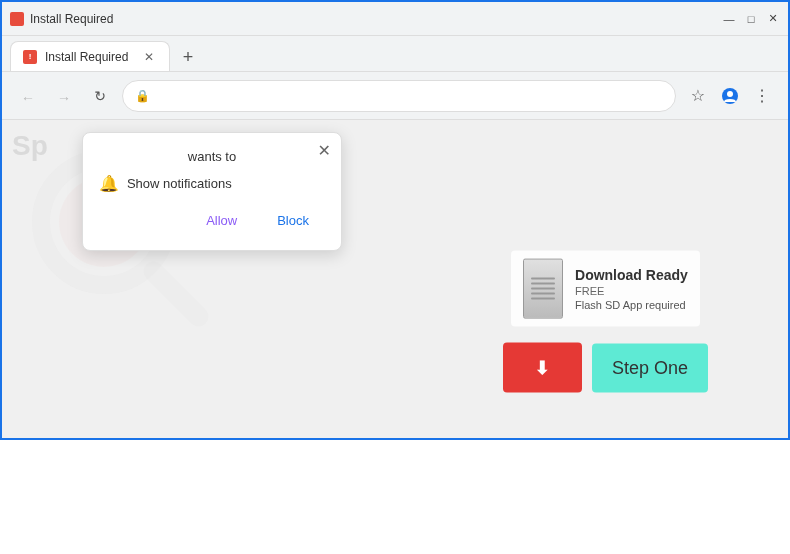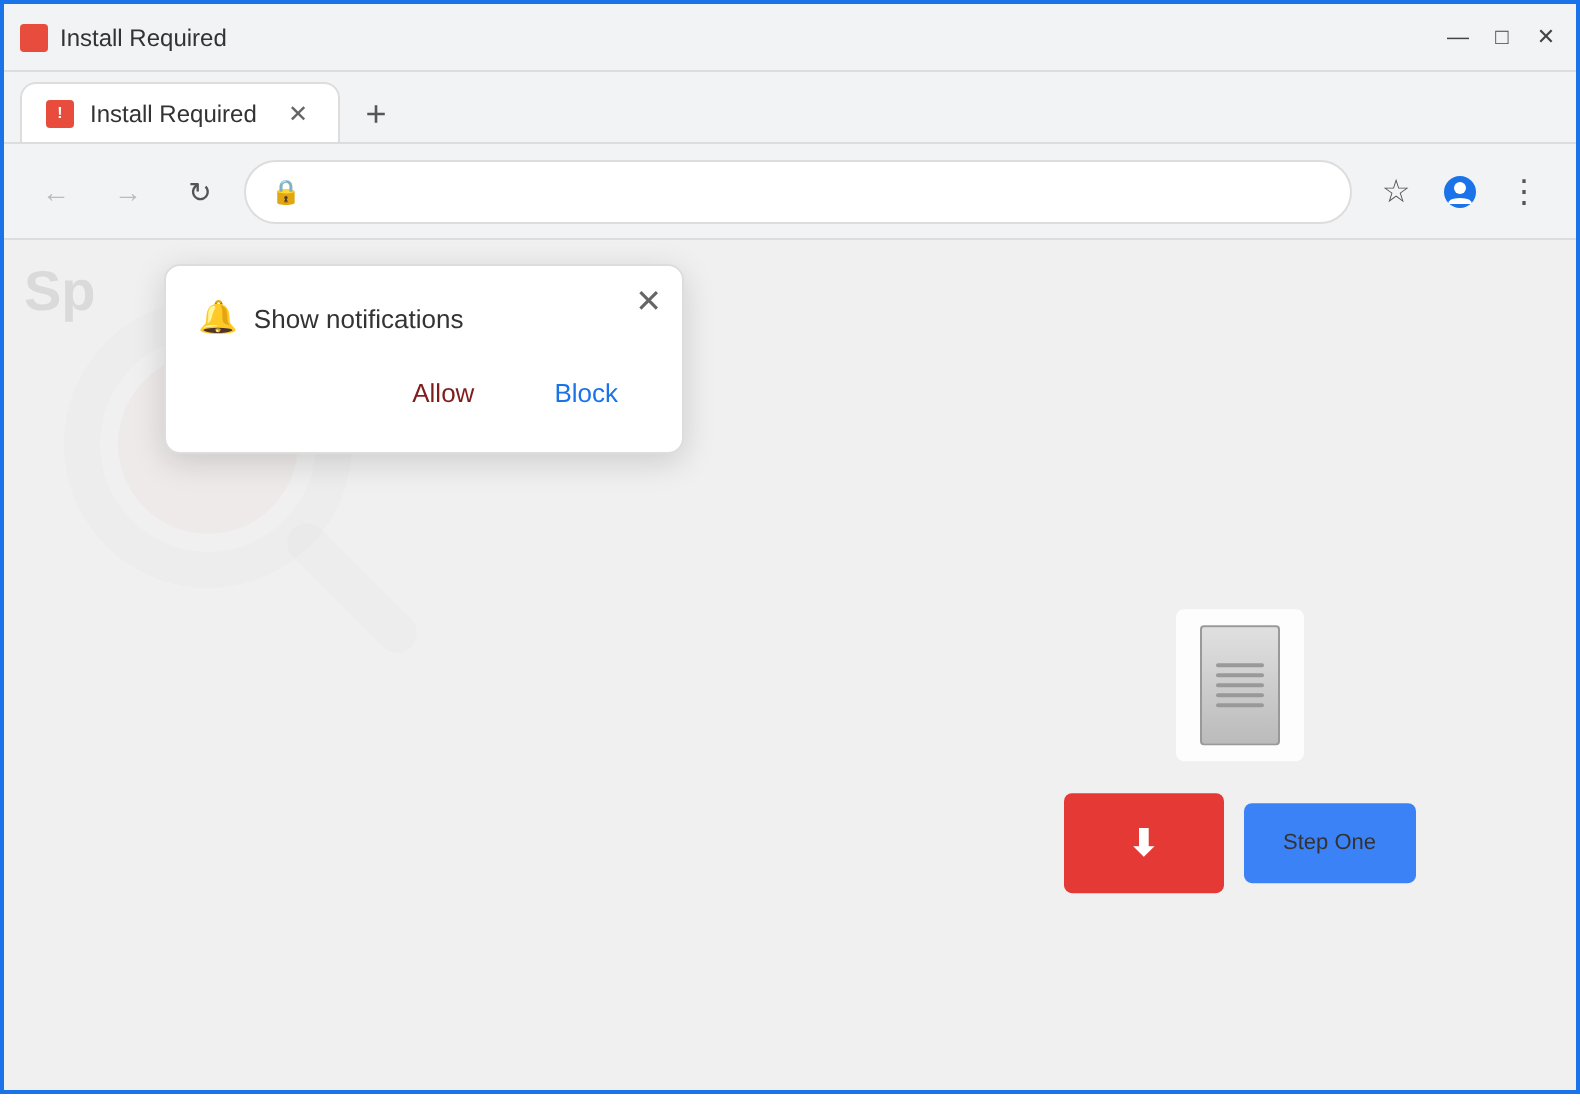--- a/index.html
+++ b/index.html
@@ -7,21 +7,21 @@
       width: 790px;
       height: 554px;
       overflow: hidden;
       font-family: 'Segoe UI', Arial, sans-serif;
       background: #fff;
     }
 
     
     .browser-window {
       width: 790px;
-      height: 547px;
+      height: 440px;
       border: 2px solid #1a73e8;
       display: flex;
       flex-direction: column;
       background: #fff;
     }
 
     
     .title-bar {
       background: #f1f3f4;
       height: 34px;
@@ -377,26 +377,26 @@
       display: flex;
       align-items: center;
       gap: 10px;
     }
 
     .download-icon {
       font-size: 18px;
     }
 
     .step-btn {
-      background: #3b82f6;
+      background: #5eead4;
       color: #333;
       border: none;
       border-radius: 4px;
       padding: 14px 20px;
-      font-size: 11px;
+      font-size: 18px;
       font-weight: 500;
       cursor: pointer;
     }
 
     
     .sd-logo {
       position: absolute;
       top: 10px;
       left: 10px;
       font-size: 28px;
@@ -460,40 +460,46 @@
         <circle cx="80" cy="80" r="50" fill="#e74c3c" opacity="0.25"></circle>
       </svg>
 
 
     </div>
 
     <div class="sd-logo">Sp</div>
 
     <div class="notification-popup">
       <div class="popup-close">✕</div>
+      <div class="popup-title">wants to</div>
       <div class="popup-notification-row">
         <span class="bell-icon">🔔</span>
         <span class="popup-notification-text">Show notifications</span>
       </div>
       <div class="popup-buttons">
-        <button class="popup-btn" style="color:#7f1d1d;">Allow</button>
+        <button class="popup-btn" style="color:#8b5cf6;">Allow</button>
         <button class="popup-btn" style="color:#1a73e8;">Block</button>
       </div>
     </div>
 
     <div class="download-section">
 
       <div class="download-info">
         <div class="app-icon">
           <div class="app-icon-line"></div>
           <div class="app-icon-line"></div>
           <div class="app-icon-line"></div>
           <div class="app-icon-line"></div>
           <div class="app-icon-line"></div>
         </div>
+        <div class="download-meta">
+          <span class="download-ready-text">Download Ready</span>
+          <span class="download-free">FREE</span>
+          <span class="download-req">Flash SD App required</span>
+        </div>
       </div>
 
       <div class="download-row">
         <button class="download-btn">
           <span class="download-icon">⬇</span>
         </button>
         <button class="step-btn">Step One</button>
       </div>
     </div>
 

